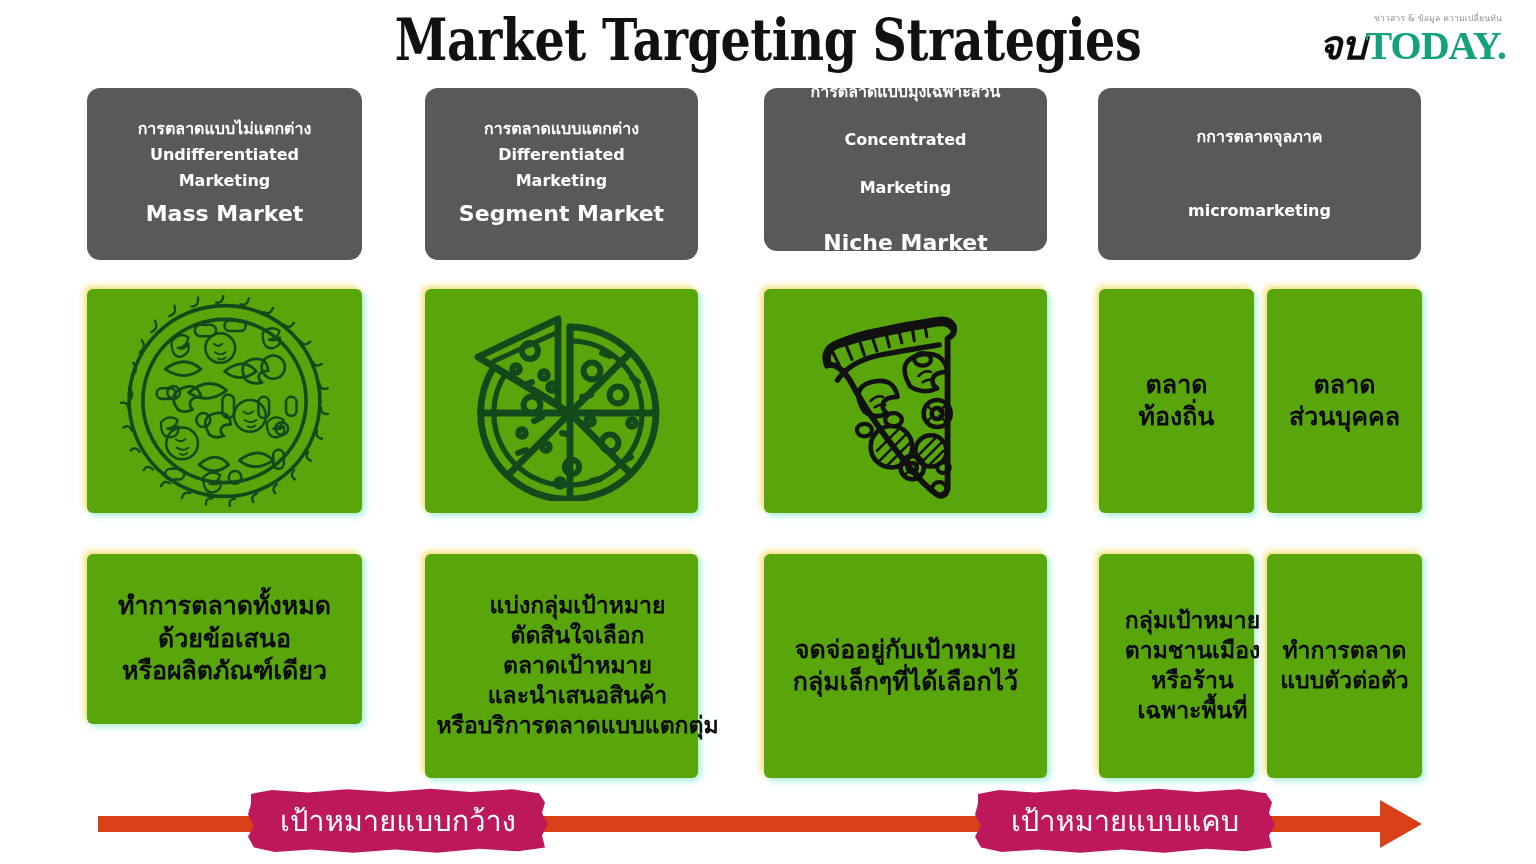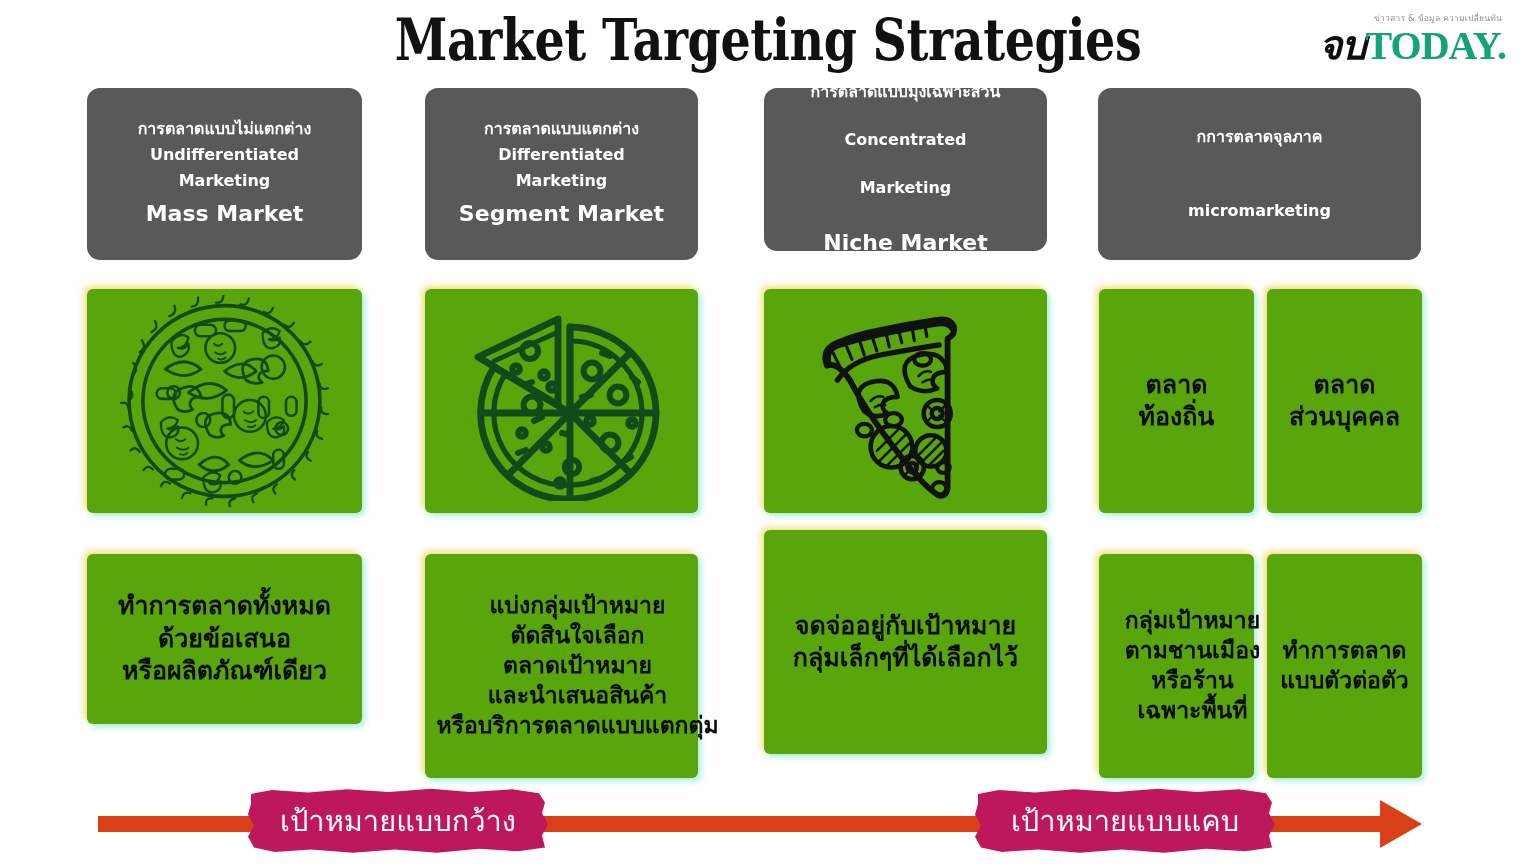--- a/index.html
+++ b/index.html
@@ -391,21 +391,21 @@
 <div class="card green-card overflow-card" style="left:425px; top:554px; width:273px; height:224px;padding-left:32px;">
   <div>
     <div class="green-text small">แบ่งกลุ่มเป้าหมาย</div>
     <div class="green-text small">ตัดสินใจเลือก</div>
     <div class="green-text small">ตลาดเป้าหมาย</div>
     <div class="green-text small">และนำเสนอสินค้า</div>
     <div class="green-text small">หรือบริการตลาดแบบแตกตุ่ม</div>
   </div>
 </div>
 
-<div class="card green-card" style="left:764px; top:530px; width:283px; height:224px;">
+<div class="card green-card" style="left:764px; top:554px; width:283px; height:224px;">
   <div>
     <div class="green-text">จดจ่ออยู่กับเป้าหมาย</div>
     <div class="green-text">กลุ่มเล็กๆที่ได้เลือกไว้</div>
   </div>
 </div>
 
 <div class="card green-card overflow-card" style="left:1099px; top:554px; width:155px; height:224px;padding-left:32px;">
   <div>
     <div class="green-text small">กลุ่มเป้าหมาย</div>
     <div class="green-text small">ตามชานเมือง</div>

